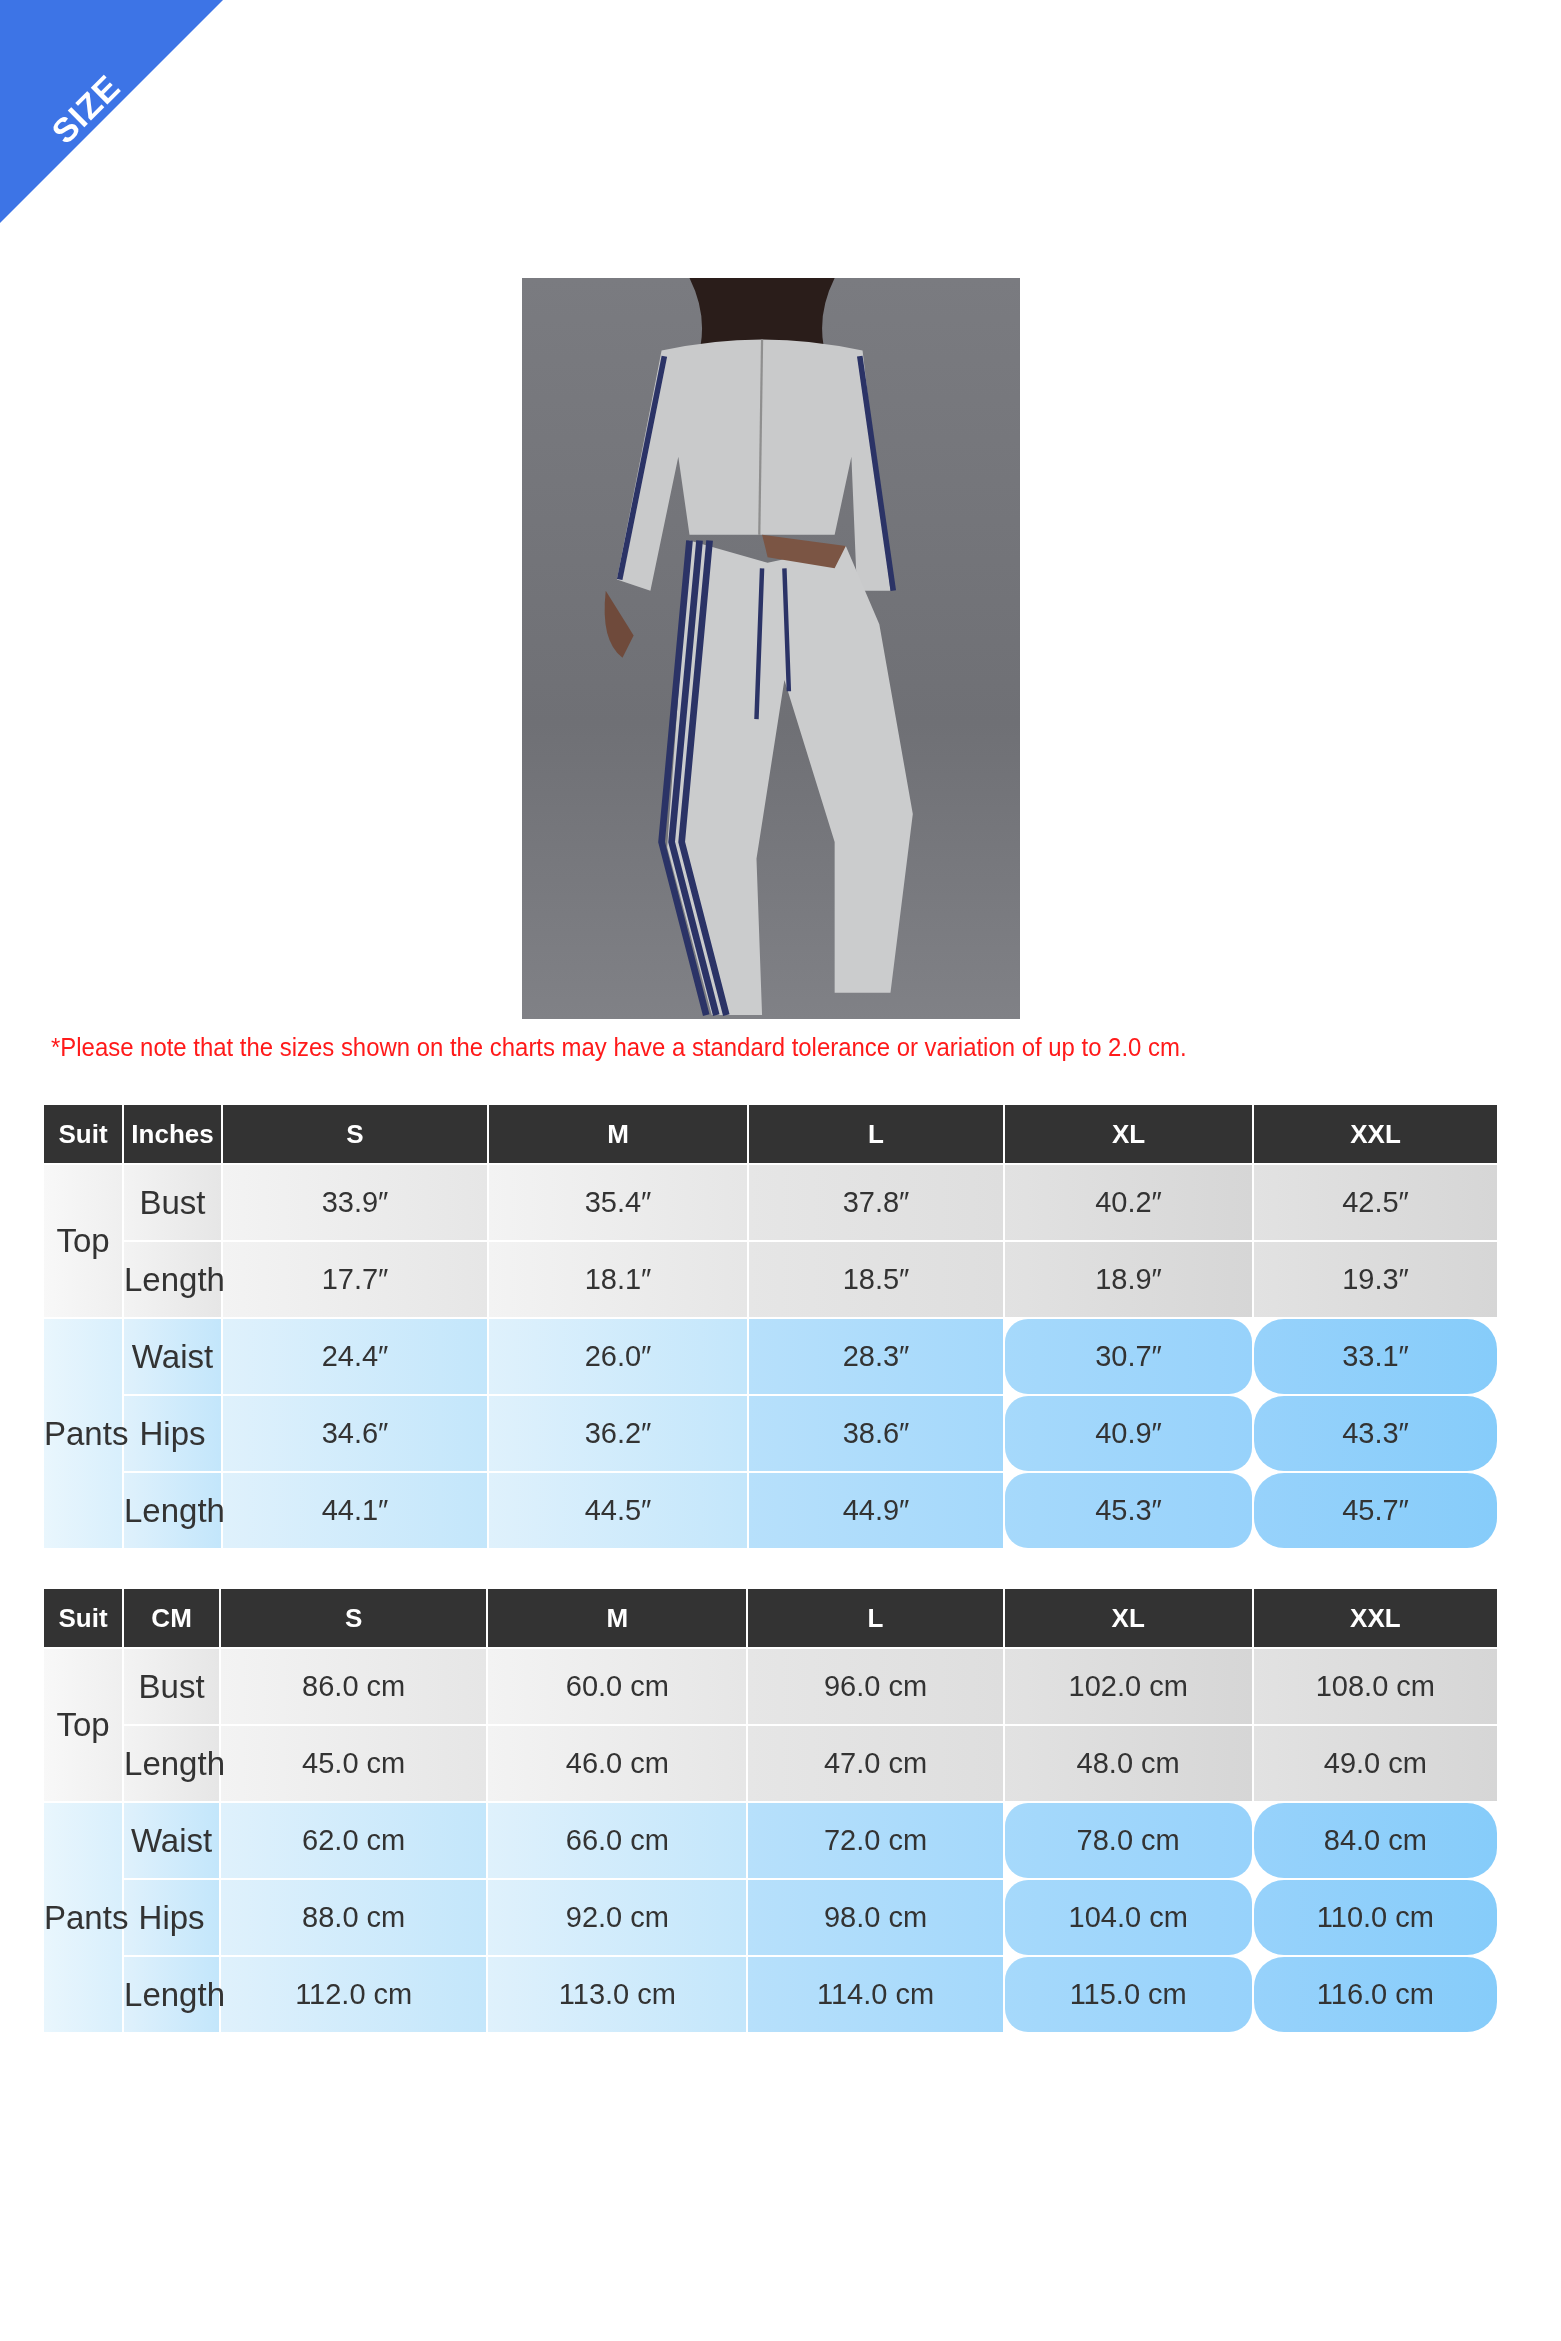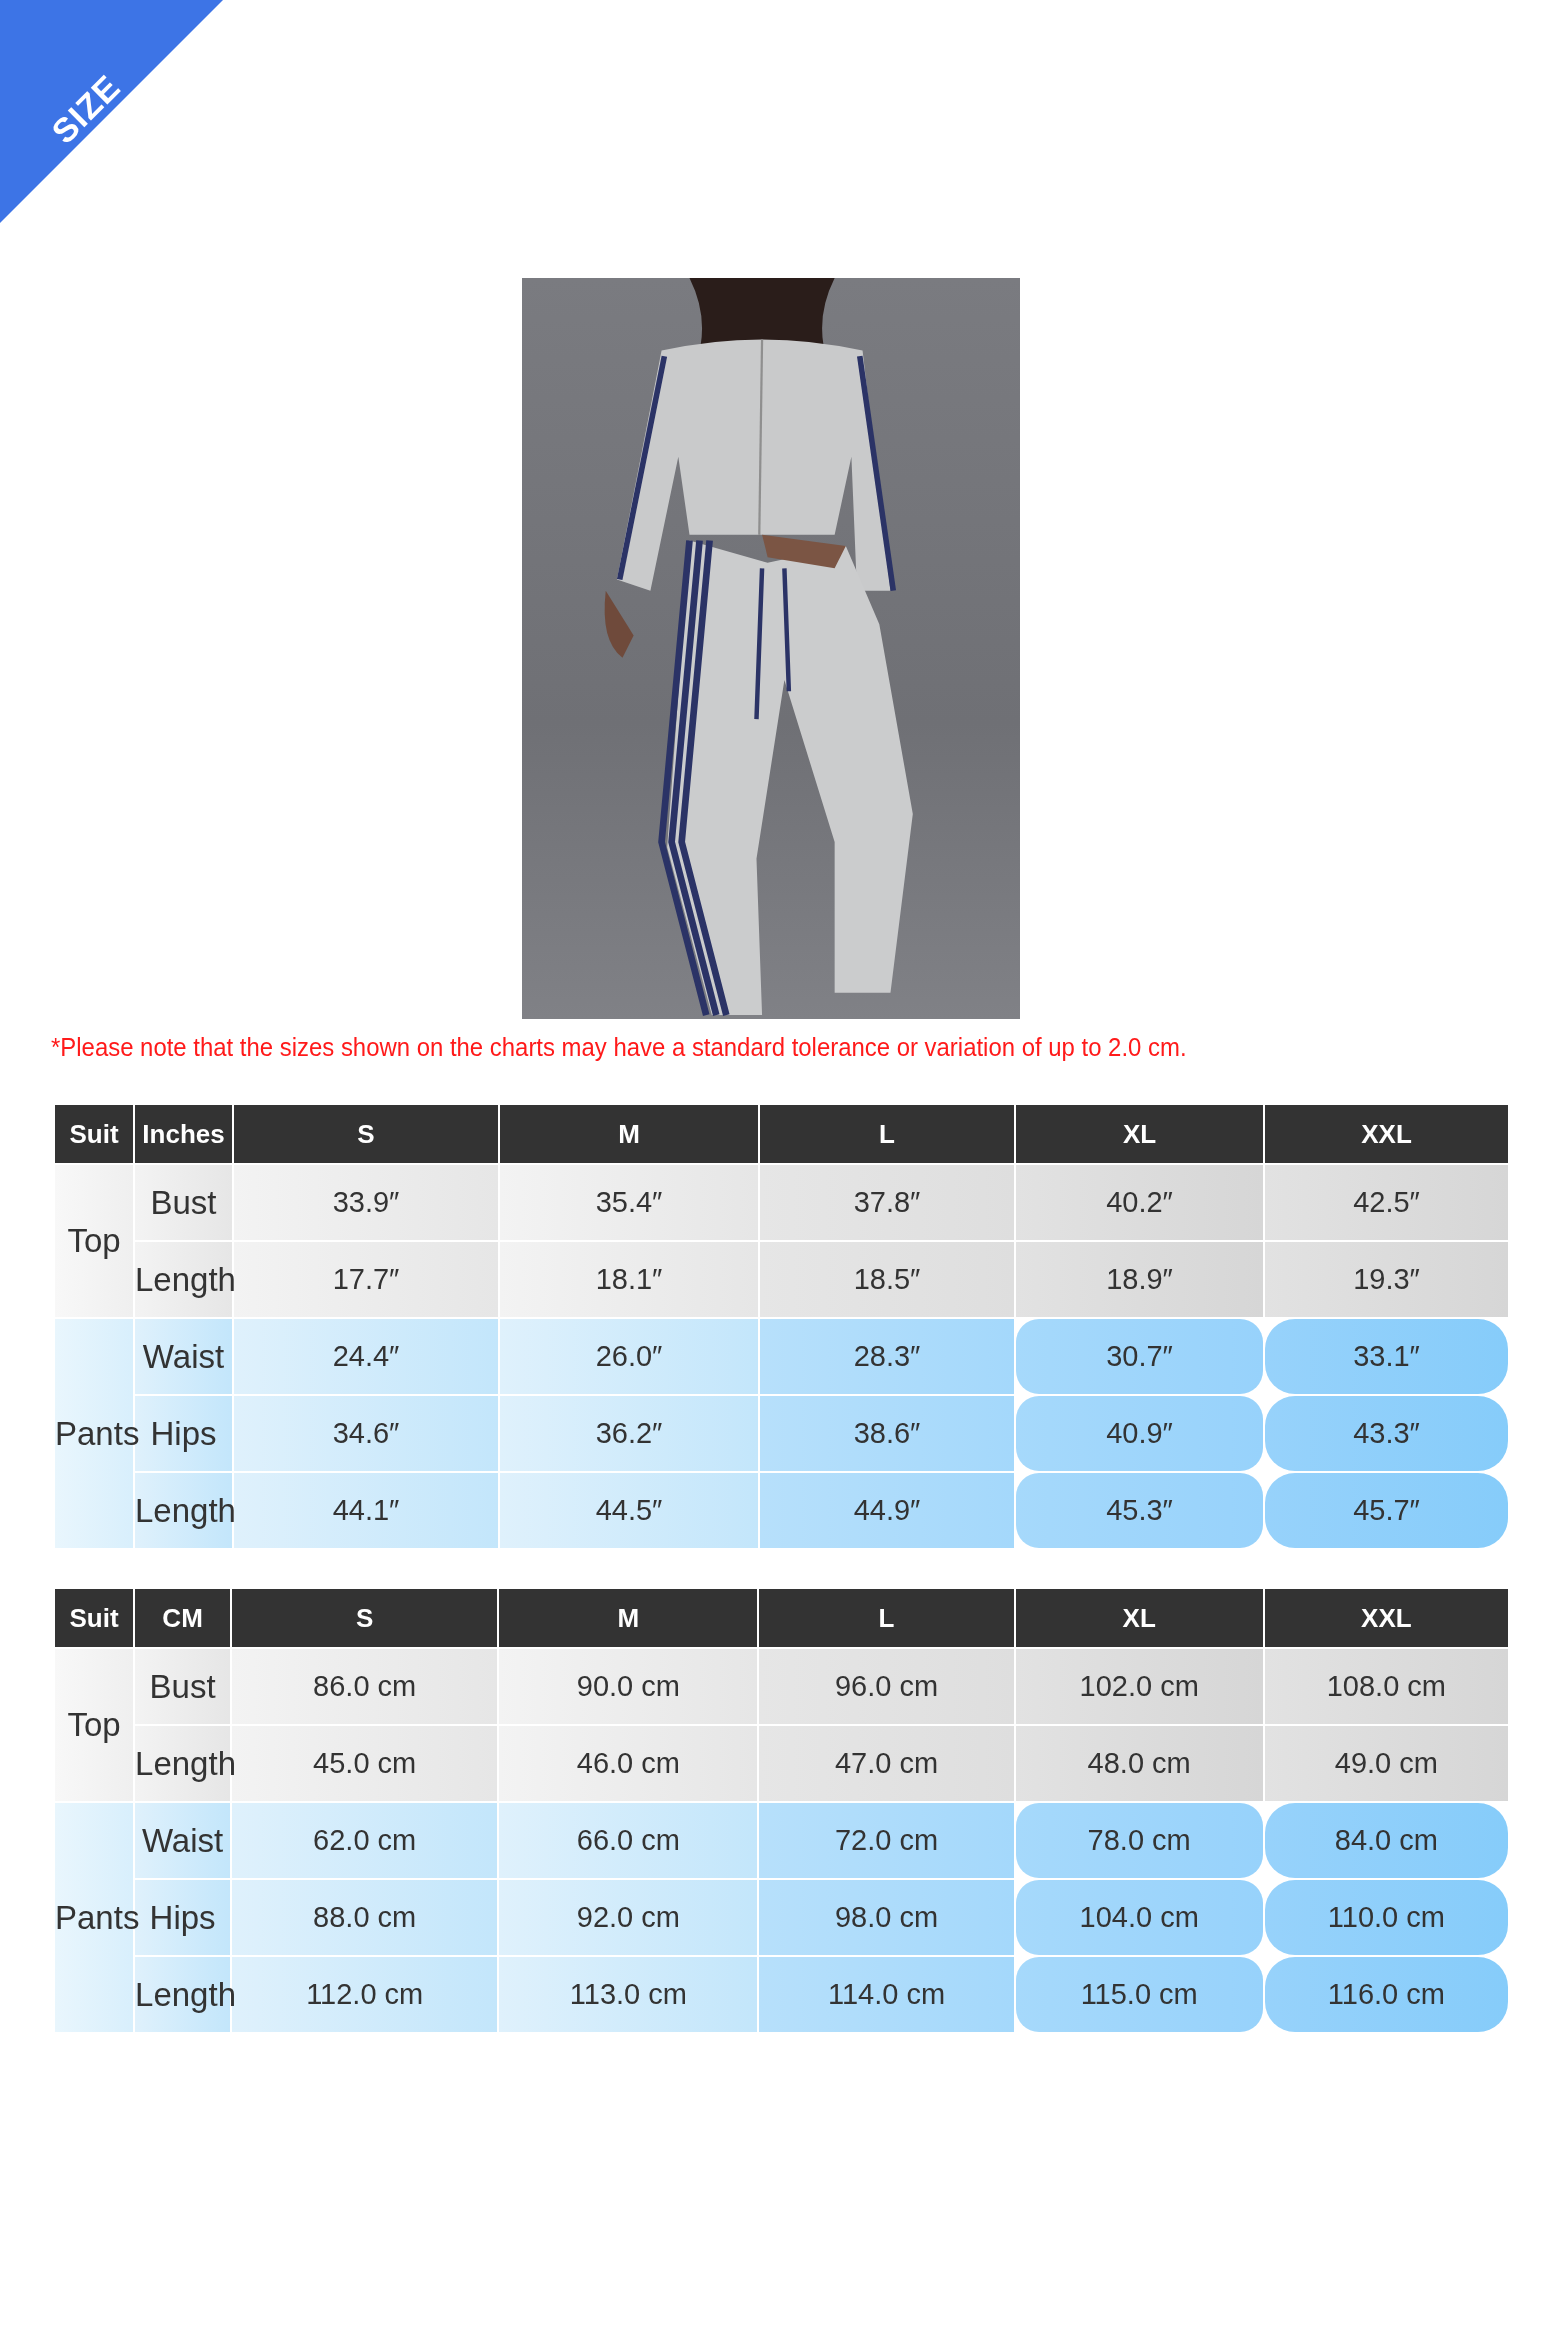--- a/index.html
+++ b/index.html
@@ -3,21 +3,21 @@
 <meta charset="utf-8">
 <style>
   html, body { margin:0; padding:0; background:#ffffff; }
   body { width:1561px; height:2342px; position:relative; overflow:hidden; font-family:"Liberation Sans", sans-serif; }
   .corner { position:absolute; left:0; top:0; width:223px; height:223px; overflow:hidden; }
   .corner-tri { position:absolute; left:0; top:0; width:0; height:0; border-top:223px solid #3d74e6; border-right:223px solid transparent; }
   .corner-text { position:absolute; left:-5.6px; top:84px; width:212px; text-align:center; color:#fff; font-weight:bold; font-size:34px; transform:rotate(-45deg); letter-spacing:1.1px; }
   .photo { position:absolute; left:522px; top:278px; width:498px; height:741px; background:linear-gradient(180deg,#7a7b80 0%,#6f7075 60%,#808186 100%); overflow:hidden; }
   .photo svg { width:100%; height:100%; display:block; }
   .note { position:absolute; left:51px; top:1032px; color:#ff1a1a; font-size:26px; white-space:nowrap; font-family:"Liberation Sans", sans-serif; transform:scaleX(0.92); transform-origin:left center; }
-  table.size { position:absolute; left:53px; width:1457px; border-collapse:separate; border-spacing:2.8px; table-layout:fixed; }
+  table.size { position:absolute; left:42px; width:1457px; border-collapse:separate; border-spacing:2.8px; table-layout:fixed; }
   #tbl-in { top:1103px; }
   #tbl-cm { top:1587px; }
   table.size th { background:#333333; color:#fff; font-weight:bold; font-size:26px; height:58px; text-align:center; padding:0; }
   table.size td { height:75px; font-size:29px; color:#333; text-align:center; padding:0; }
   table.size td.lbl { font-size:33px; color:#333; }
   .top td { background:linear-gradient(90deg,#f3f3f3,#e6e6e6); }
   .pants td { background:linear-gradient(90deg,#dff1fc,#c3e6fb); }
   .top td.c4, .top td.c5 { background:linear-gradient(90deg,#e2e2e2,#d6d6d6); }
   .top td.c3 { background:linear-gradient(90deg,#e6e6e6,#dedede); }
   .pants td.c3 { background:linear-gradient(90deg,#b7e0fb,#a4d8fb);margin-left:24px; }
@@ -139,21 +139,21 @@
       <th>L</th>
       <th>XL</th>
       <th>XXL</th>
     </tr>
   </thead>
   <tbody>
     <tr class="top">
       <td class="lbl grp-top" rowspan="2">Top</td>
       <td class="lbl">Bust</td>
       <td class="c1">86.0 cm</td>
-      <td class="c2">90.0 cm</td>
+      <td class="c2">60.0 cm</td>
       <td class="c3">96.0 cm</td>
       <td class="c4">102.0 cm</td>
       <td class="c5">108.0 cm</td>
     </tr>
     <tr class="top">
       <td class="lbl">Length</td>
       <td class="c1">45.0 cm</td>
       <td class="c2">46.0 cm</td>
       <td class="c3">47.0 cm</td>
       <td class="c4">48.0 cm</td>

